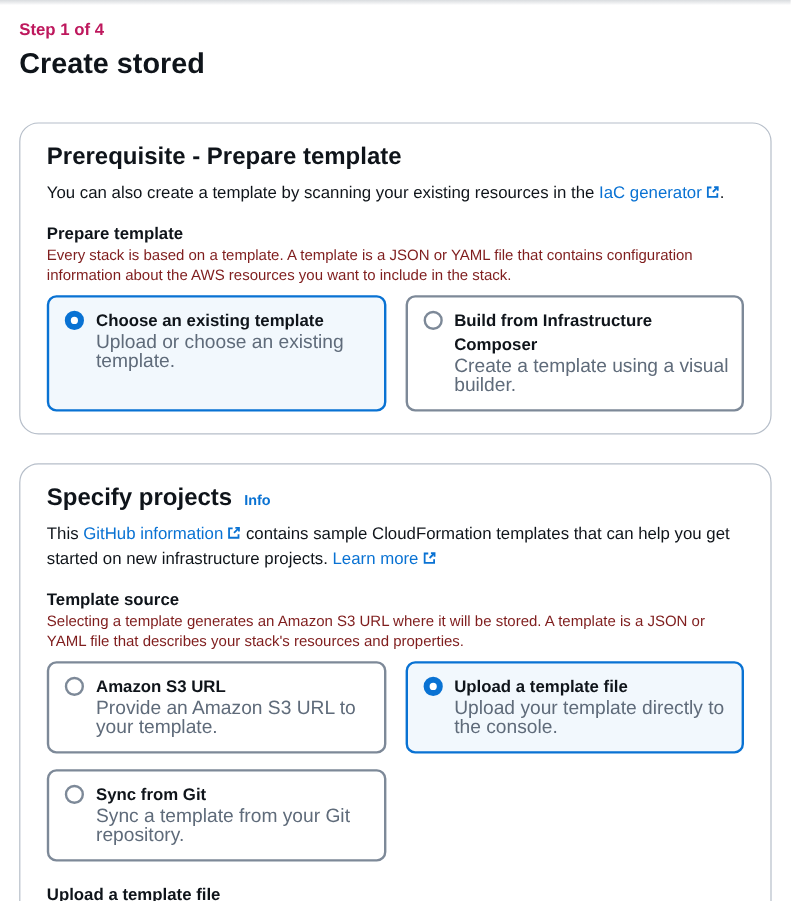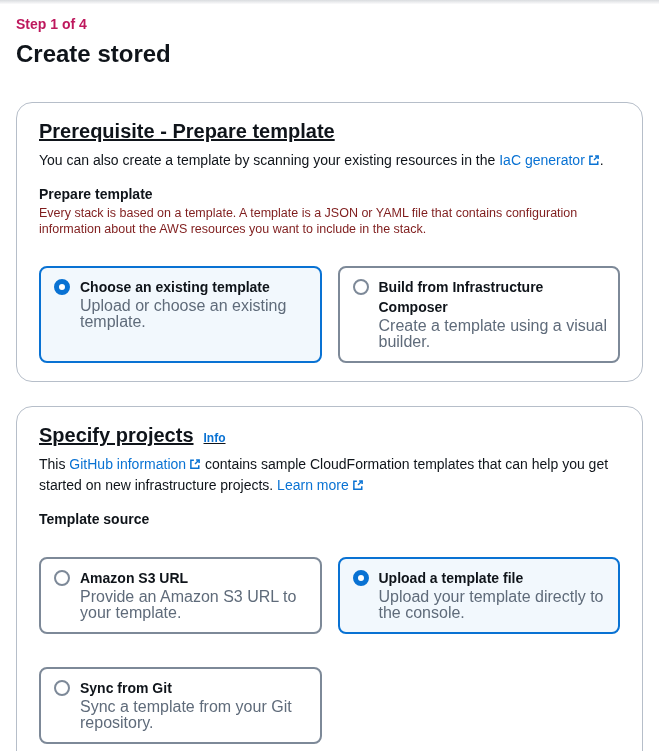--- a/index.html
+++ b/index.html
@@ -21,21 +21,21 @@
   .card {
     margin: 0 16px;
     background: #ffffff;
     border: 1px solid #b6bec9;
     border-radius: 16px;
     padding: 16px 22px 18px;
   }
   .card-1 { margin-top: 33px; }
   .card-2 { margin-top: 24px; }
 
-  .card-title-row { display: flex; align-items: baseline; gap: 10px; text-decoration: underline; }
+  .card-title-row { display: flex; align-items: baseline; gap: 10px; }
   .card-title { font-size: 20px; font-weight: 700; line-height: 24px; }
   .info-link { font-size: 12px; font-weight: 700; color: #0972d3; text-decoration: none; cursor: pointer; }
   .card-intro { margin-top: 7px; font-size: 14px; line-height: 21px; color: #0f141a; }
 
   a.text-link { color: #0972d3; text-decoration: none; cursor: pointer; white-space: nowrap; }
   .ext-icon { display: inline-block; vertical-align: -1px; margin-left: 3px; color: #0972d3; }
 
   .field { margin-top: 14px; }
   .field-label { font-size: 14px; font-weight: 700; line-height: 18px; color: #0f141a; }
   .field-desc { margin-top: 2px; font-size: 12.5px; line-height: 16px; color: #7f1d1d; }
@@ -48,21 +48,20 @@
   }
   .tile {
     border: 2px solid #7d8998;
     border-radius: 8px;
     background: #ffffff;
     padding: 9px 10px 11px 13px;
     display: flex;
     gap: 10px;
     align-items: flex-start;
     cursor: pointer;
-    margin-top: 20px;
   }
   .tile.selected { border-color: #0972d3; background: #f2f8fd; }
   .radio {
     flex: 0 0 auto;
     width: 16px; height: 16px;
     border-radius: 50%;
     border: 2px solid #7d8998;
     background: #fff;
     margin-top: 2px;
   }
@@ -141,20 +140,21 @@
           <path d="M9.5 2.5H13.5V6.5"></path>
           <path d="M13 3L8 8"></path>
         </svg></a><span> contains sample CloudFormation templates that can help you get started on new infrastructure projects. </span><a class="text-link"><span>Learn more</span><svg class="ext-icon" width="12" height="12" viewBox="0 0 16 16" fill="none" stroke="currentColor" stroke-width="2">
           <path d="M13 9.5V13.5H2.5V3H6.5"></path>
           <path d="M9.5 2.5H13.5V6.5"></path>
           <path d="M13 3L8 8"></path>
         </svg></a>
   </p>
   <div class="field">
     <div class="field-label">Template source</div>
+    <div class="field-desc">Selecting a template generates an Amazon S3 URL where it will be stored. A template is a JSON or YAML file that describes your stack's resources and properties.</div>
     <div class="tiles">
       <div class="tile">
         <span class="radio"></span>
         <span>
           <span class="tile-label" style="display:block">Amazon S3 URL</span>
           <span class="tile-desc" style="display:block">Provide an Amazon S3 URL to your template.</span>
         </span>
       </div>
       <div class="tile selected">
         <span class="radio checked"></span>

